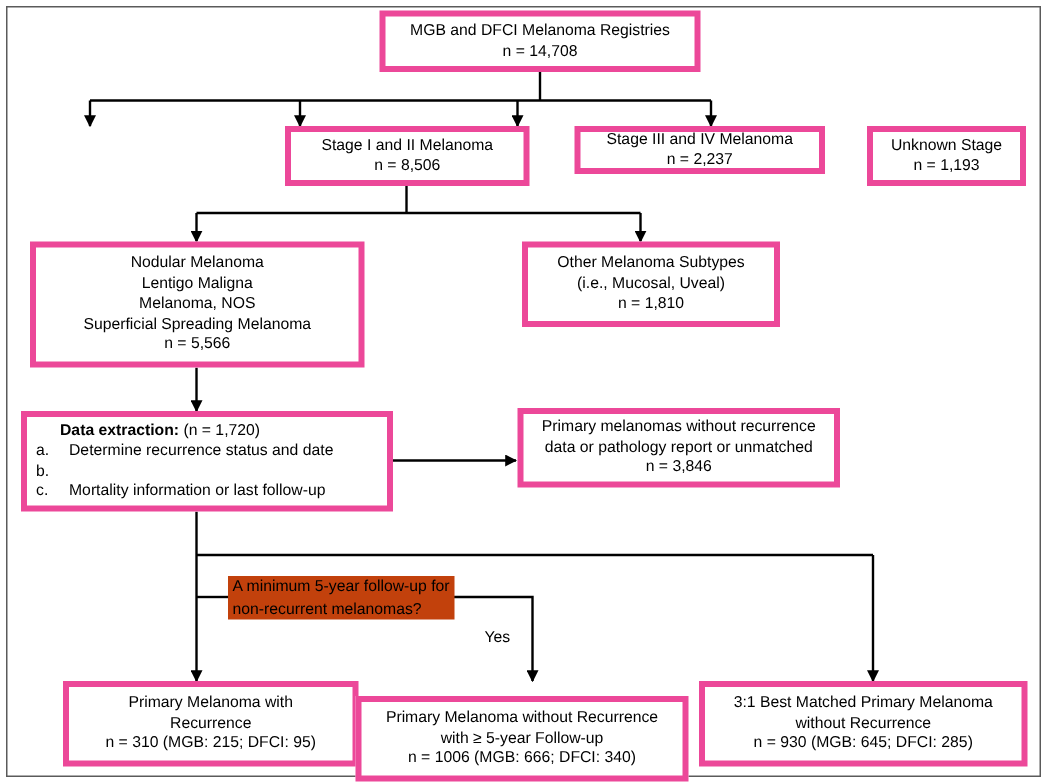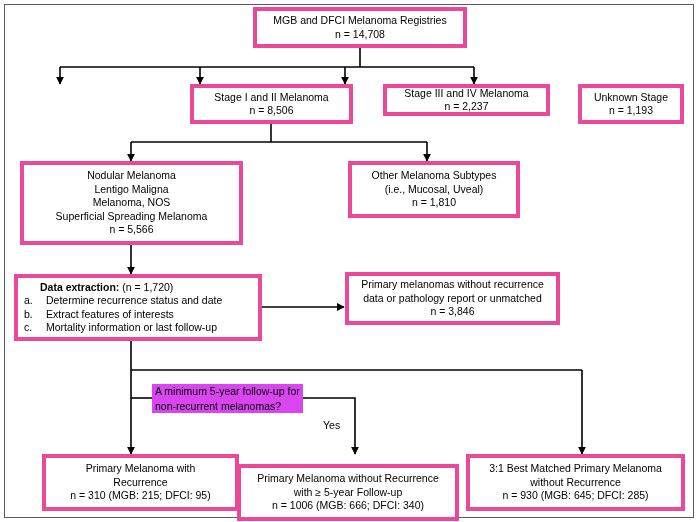--- a/index.html
+++ b/index.html
@@ -80,21 +80,21 @@
     line-height: 14px;
     color: #000000;
     white-space: nowrap;
   }
   .question-text {
     position: absolute;
     font-size: 10.5px;
     line-height: 14.5px;
     color: #000000;
     text-align: left;
-    background: #d946ef;
+    background: #c2410c;
     padding: 0 3px;
   }
 </style>
 </head>
 <body>
 
 <div id="canvas">
 
   <div id="outer-frame"></div>
 
@@ -172,21 +172,20 @@
   <div class="node left-align" style="left:14px; top:274px; width:248px; height:67px;">
     <span class="line">
       <span class="bold-head">Data extraction:</span><span> (n = 1,720)</span>
     </span>
     <span class="list-row">
       <span class="list-marker">a.</span>
       <span>Determine recurrence status and date</span>
     </span>
     <span class="list-row">
       <span class="list-marker">b.</span>
-      <span>Extract features of interests</span>
     </span>
     <span class="list-row">
       <span class="list-marker">c.</span>
       <span>Mortality information or last follow-up</span>
     </span>
   </div>
 
   <div class="node" style="left:345px; top:272px; width:215px; height:53px;">
     <span class="line">Primary melanomas without recurrence</span>
     <span class="line">data or pathology report or unmatched</span>

